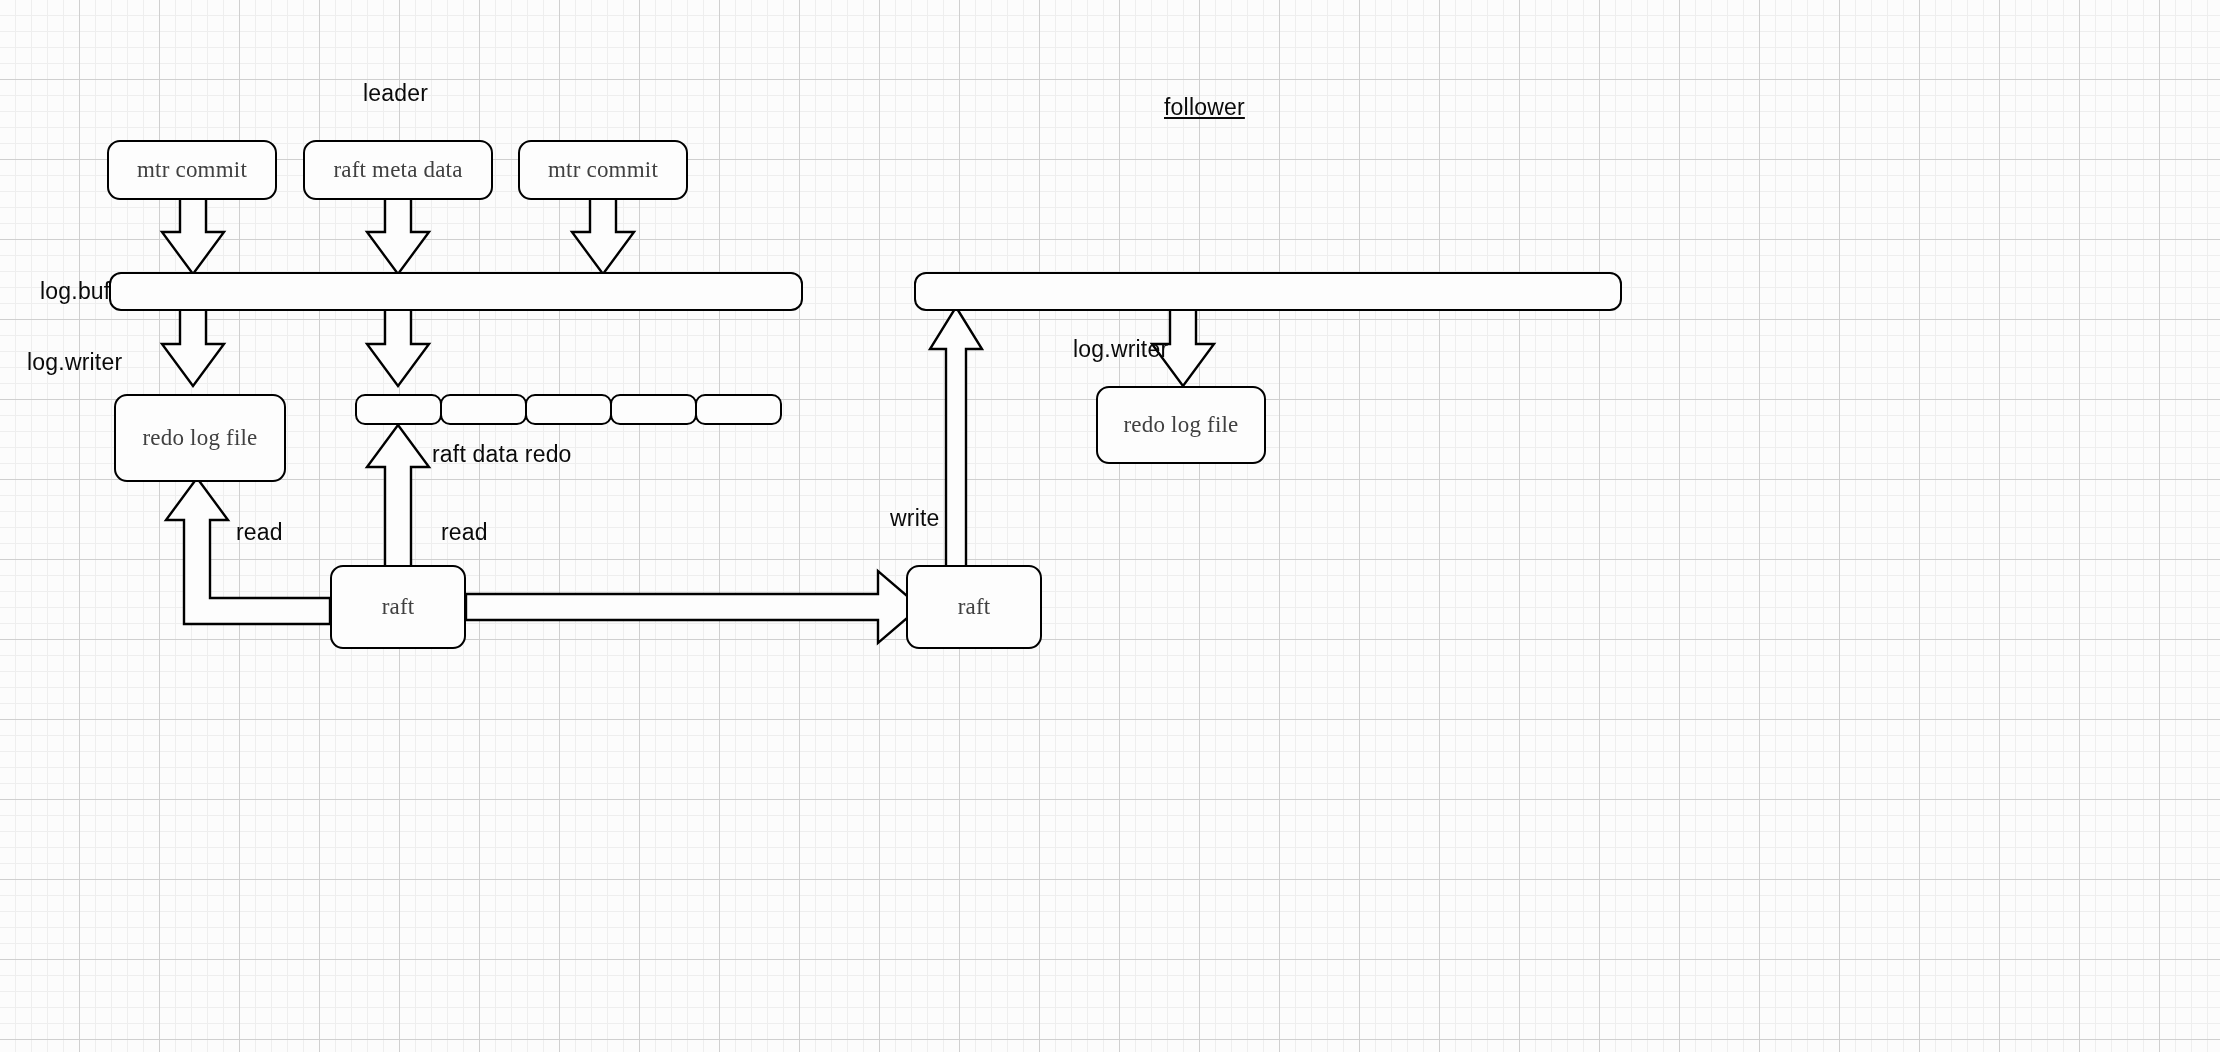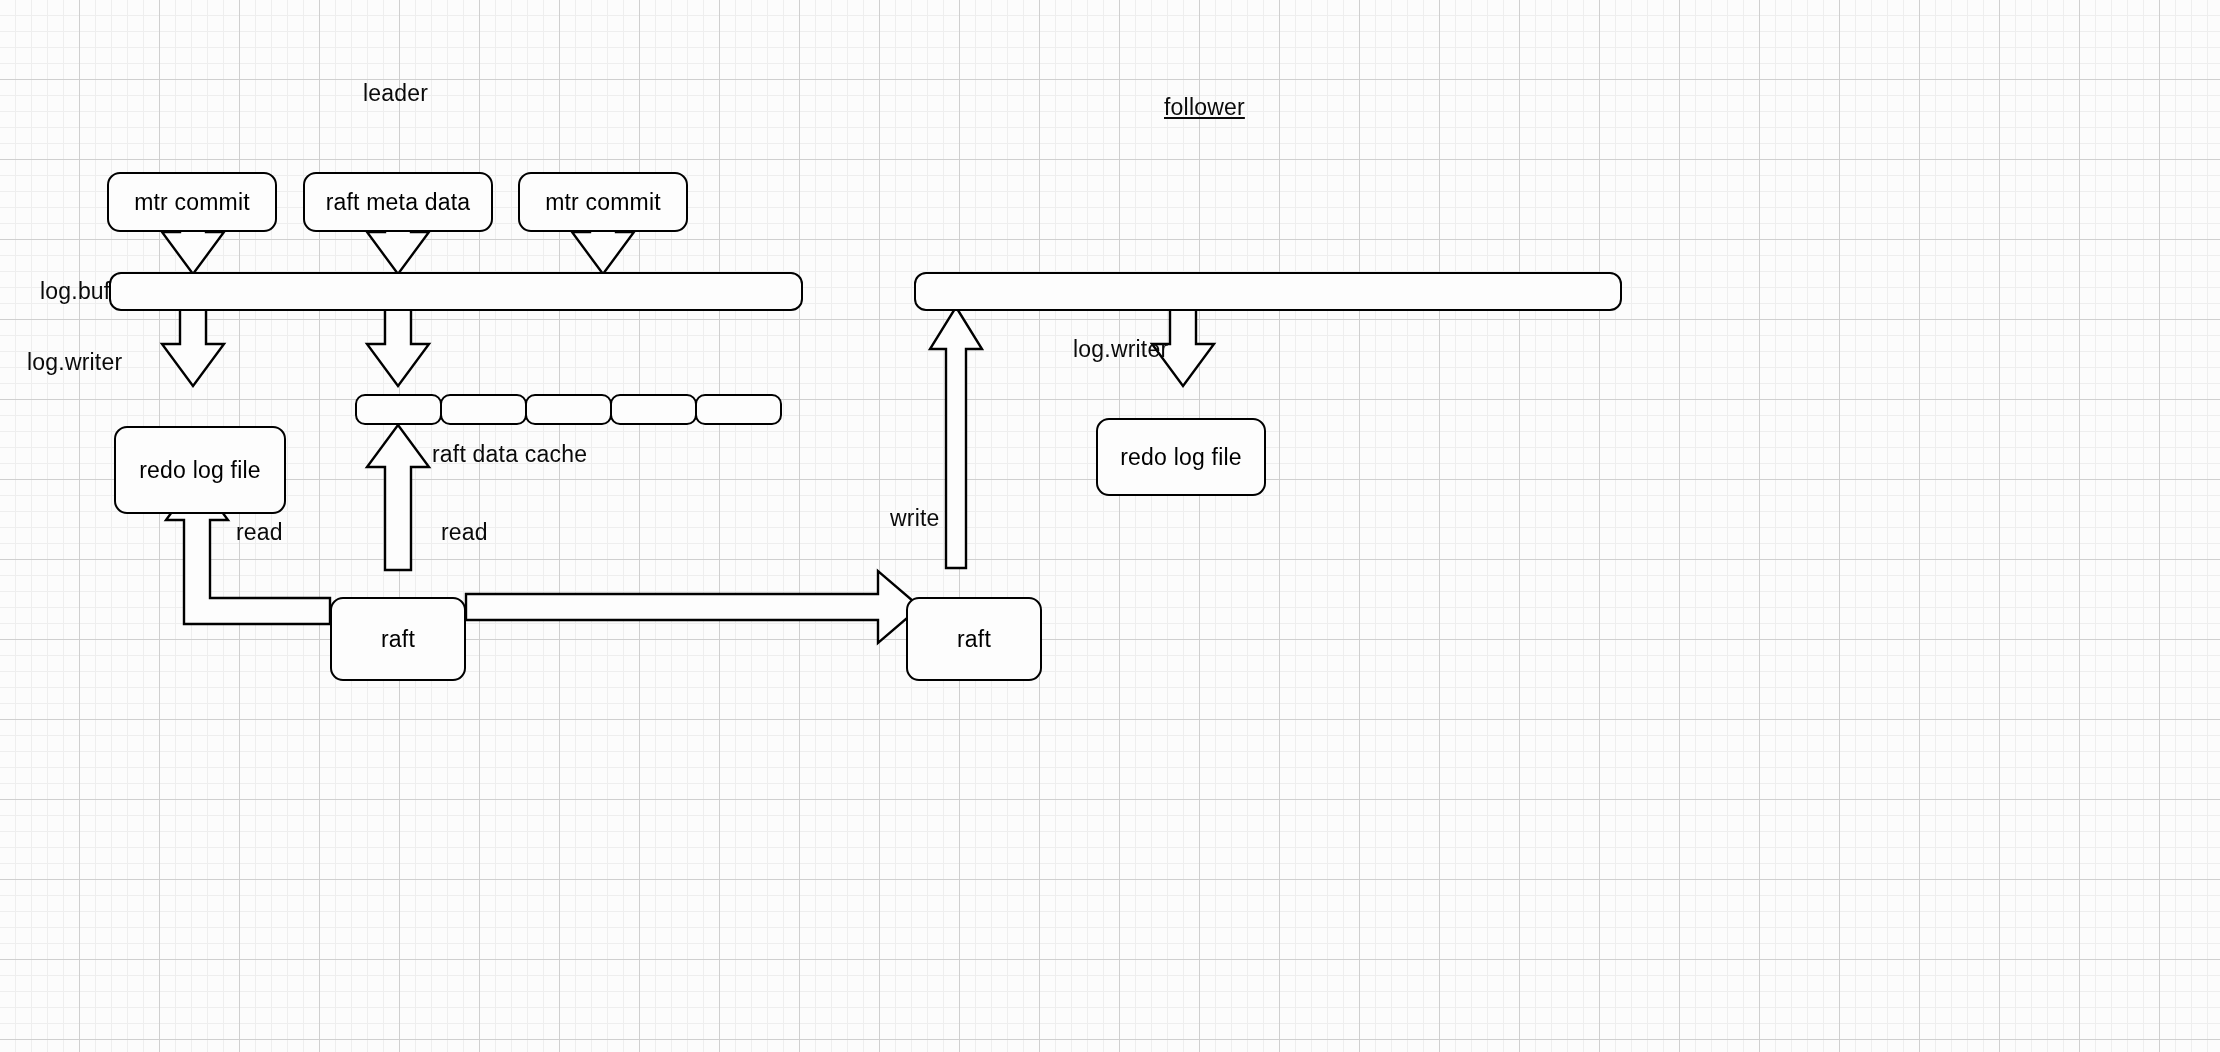--- a/index.html
+++ b/index.html
@@ -35,25 +35,24 @@
   }
   .node {
     position: absolute;
     box-sizing: border-box;
     background: #fdfdfd;
     border: 2.4px solid #000000;
     border-radius: 13px;
     display: flex;
     align-items: center;
     justify-content: center;
-    font-family: Liberation Sans, sans-serif;
+    font-family: Liberation Serif, serif;
     font-size: 23px;
-    color: #000000;
+    color: #404040;
     letter-spacing: .2px;
-    margin-top: 32px;
   }
   .bar {
     position: absolute;
     box-sizing: border-box;
     background: #fdfdfd;
     border: 2.4px solid #000000;
     border-radius: 12px;
   }
   .cell {
     position: absolute;
@@ -128,21 +127,21 @@
   <div class="node" style="left:114px; top:394px; width:172px; height:88px;">
     <span>redo log file</span>
   </div>
 
   <div class="cell" style="left:355px; top:394px; width:87px; height:31px;"></div>
   <div class="cell" style="left:440px; top:394px; width:87px; height:31px;"></div>
   <div class="cell" style="left:525px; top:394px; width:87px; height:31px;"></div>
   <div class="cell" style="left:610px; top:394px; width:87px; height:31px;"></div>
   <div class="cell" style="left:695px; top:394px; width:87px; height:31px;"></div>
 
-  <div class="lbl" style="left:432px; top:441px;">raft data cache</div>
+  <div class="lbl" style="left:432px; top:441px;">raft data redo</div>
 
   <div class="lbl" style="left:236px; top:519px;">read</div>
 
   <div class="lbl" style="left:441px; top:519px;">read</div>
 
   <div class="node" style="left:330px; top:565px; width:136px; height:84px;">
     <span>raft</span>
   </div>
 
   <div class="lbl" style="left:1164px; top:94px;text-decoration:underline;">follower</div>

